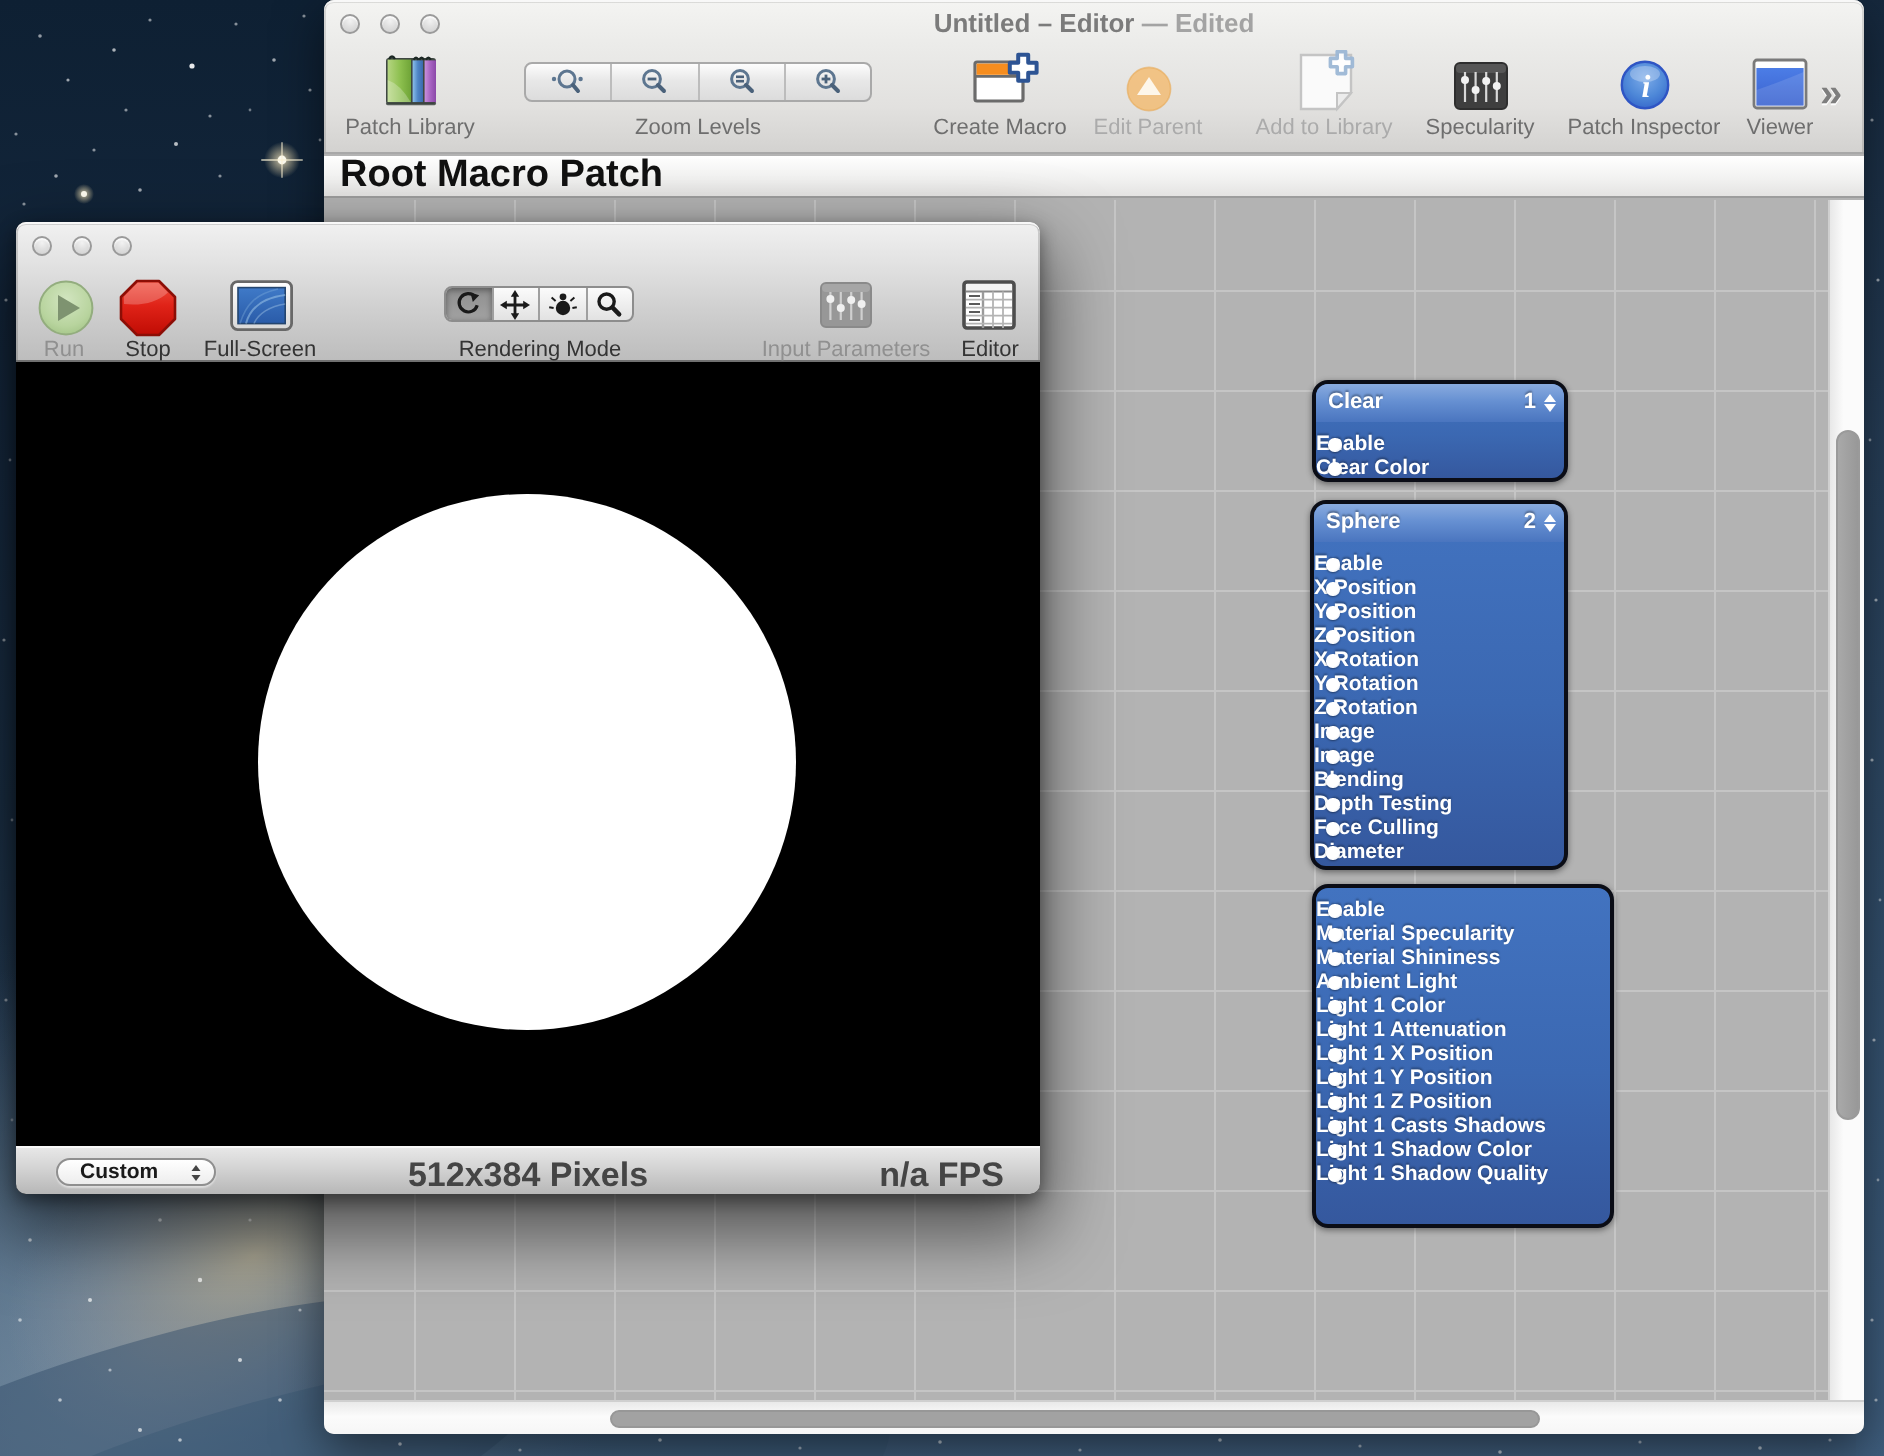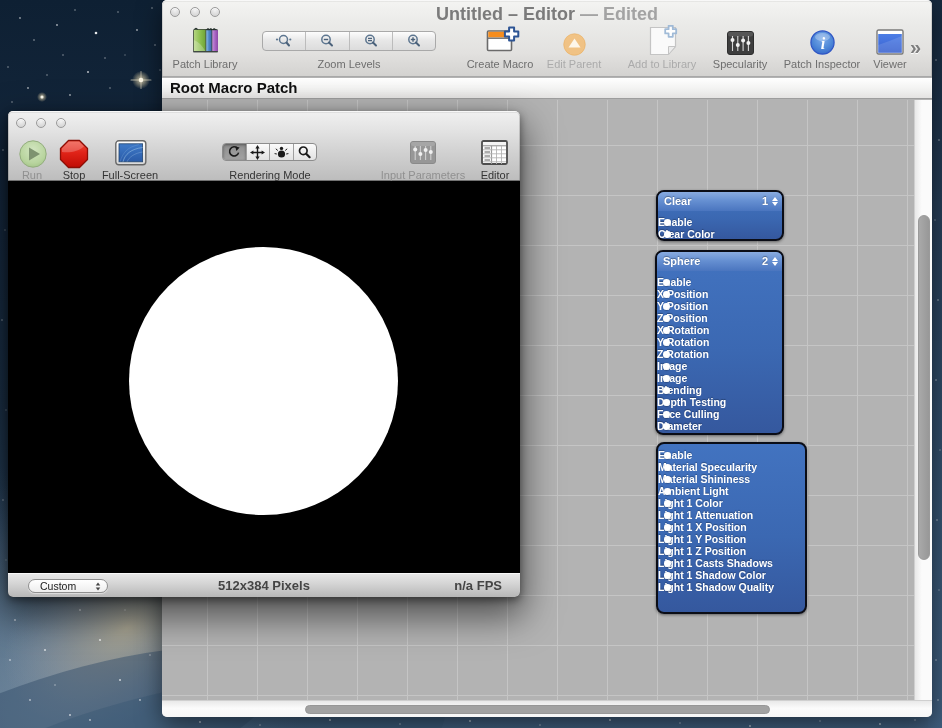--- a/index.html
+++ b/index.html
@@ -7,37 +7,37 @@
 body{position:relative;font-family:"Liberation Sans",sans-serif;background:#0e1e30}
 .desktop{position:absolute;left:0;top:0;width:942px;height:728px}
 
 .editor{position:absolute;left:162px;top:0;width:770px;height:717px;border-radius:5px;
  background:#b3b3b3;box-shadow:0 8px 24px rgba(0,0,0,.5);}
 .editor .chrome{position:absolute;left:0;top:0;width:770px;height:77px;
  border-radius:5px 5px 0 0;
  background:linear-gradient(180deg,#f4f4f2 0%,#ebebe9 30%,#e2e1df 70%,#d3d2d0 100%);
  border-bottom:1px solid #a8a8a8;
  box-shadow:inset 0 1px 0 rgba(255,255,255,.8), inset 1px 0 0 rgba(0,0,0,.12), inset -1px 0 0 rgba(0,0,0,.12), inset 0 1.5px 0 rgba(0,0,0,.10);}
-.etitle{position:absolute;top:4px;left:0;width:770px;text-align:center;font-size:18px;font-weight:bold;color:#7b7b7b}
+.etitle{position:absolute;top:4px;left:0;width:770px;text-align:center;font-size:13px;font-weight:bold;color:#7b7b7b}
 .etitle .dim{color:#a3a3a3}
 .dot{position:absolute;top:6.5px;width:10px;height:10px;border-radius:50%;
  background:radial-gradient(circle at 50% 30%,#f2f2f2 0%,#e0e0e0 45%,#cfcfcf 100%);
  border:1px solid #9a9a9a;box-shadow:inset 0 1px 1px rgba(255,255,255,.9)}
 .tlabel{position:absolute;top:58px;height:13px;font-size:11px;white-space:nowrap;transform:translateX(-50%);color:#6e6e6e}
 .tlabel.dis{color:#ababab}
 
 .zoomseg{position:absolute;left:100px;top:31px;width:174px;height:20px;border:1px solid #a9a9a9;border-radius:4px;
  background:linear-gradient(180deg,#fdfdfd,#e8e8e8 45%,#dcdcdc);display:flex}
 .zoomseg .seg{flex:1;border-right:1px solid #bcbcbc;display:flex;align-items:center;justify-content:center}
 .zoomseg .seg:last-child{border-right:none}
 
 .rootbar{position:absolute;left:0;top:78px;width:770px;height:21px;
  background:linear-gradient(180deg,#ffffff,#f2f2f1 55%,#e4e3e2);
  border-bottom:1px solid #9d9d9d;
- font-size:15px;font-weight:bold;color:#111;line-height:20px;padding-left:8px}
+ font-size:19px;font-weight:bold;color:#111;line-height:20px;padding-left:8px}
 
 .canvas{position:absolute;left:0;top:100px;width:752px;height:600px;background:#b3b3b3;
  background-image:linear-gradient(to right,#c5c5c5 1px,transparent 1px),linear-gradient(to bottom,#c5c5c5 1px,transparent 1px);
  background-size:50px 50px;background-position:45px 45px;overflow:hidden}
 
 .vscroll{position:absolute;right:0;top:100px;width:18px;height:600px;
  background:linear-gradient(90deg,#e8e8e8,#fbfbfb 40%,#fbfbfb);border-left:1px solid #cfcfcf}
 .vthumb{position:absolute;left:2.5px;top:115px;width:12px;height:345px;border-radius:6px;
  background:linear-gradient(90deg,#a9a9a9,#989898);border:1px solid #9a9a9a}
 .hscroll{position:absolute;left:0;top:700px;width:770px;height:17px;border-radius:0 0 5px 5px;
@@ -67,26 +67,26 @@
  box-shadow:inset 0 1px 0 rgba(255,255,255,.85), inset 1px 0 0 rgba(0,0,0,.15), inset -1px 0 0 rgba(0,0,0,.15), inset 0 1.5px 0 rgba(0,0,0,.14)}
 .vtitle{position:absolute;top:4px;left:0;width:512px;text-align:center;font-size:13px;font-weight:bold;color:#3c3c3c}
 .vlabel{position:absolute;top:58px;height:13px;font-size:11px;white-space:nowrap;transform:translateX(-50%);color:#343434}
 .vlabel.dis{color:#909090}
 .vcontent{position:absolute;left:0;top:71px;width:512px;height:391px;background:#000;overflow:hidden}
 .sphere{position:absolute;left:121px;top:65px;width:269px;height:268px;border-radius:50%;background:#fff}
 .statusbar{position:absolute;left:0;top:462px;width:512px;height:24px;border-radius:0 0 5px 5px;
  background:linear-gradient(180deg,#e9e9e9 0%,#d4d4d4 45%,#b7b7b7 100%);
  box-shadow:inset 0 1px 0 rgba(255,255,255,.7)}
 .custpop{position:absolute;left:20px;top:5.5px;width:80px;height:14px;border:1px solid #8f8f8f;border-radius:7px;
- background:linear-gradient(180deg,#ffffff,#ededed);font-size:10.5px;font-weight:normal;color:#1a1a1a;
+ background:linear-gradient(180deg,#ffffff,#ededed);font-size:10.5px;font-weight:bold;color:#1a1a1a;
  line-height:12.5px;padding-left:11px;box-shadow:0 1px 1px rgba(255,255,255,.5)}
 .pparr{position:absolute;left:66px;top:2px;display:flex;flex-direction:column;align-items:center}
 .pparr .ua{border-bottom-color:#444;transform:scale(.75)}
 .pparr .da{border-top-color:#444;transform:scale(.75)}
-.sbtext{position:absolute;top:5px;font-size:13px;font-weight:bold;color:#454545}
+.sbtext{position:absolute;top:5px;font-size:17px;font-weight:bold;color:#454545}
 
 .rendseg{position:absolute;left:214px;top:32px;width:95px;height:18px;border:1px solid #8d8d8d;border-radius:4px;
  background:linear-gradient(180deg,#fbfbfb,#e2e2e2);display:flex;overflow:hidden}
 .rendseg .seg{flex:1;border-right:1px solid #9f9f9f;display:flex;align-items:center;justify-content:center}
 .rendseg .seg:last-child{border-right:none}
 .rendseg .sel{background:linear-gradient(180deg,#8f8f8f,#a2a2a2);box-shadow:inset 0 1px 3px rgba(0,0,0,.4)}
 .icon{position:absolute}
 
 .ua{width:0;height:0;border-left:3.5px solid transparent;border-right:3.5px solid transparent;border-bottom:4px solid #fff}
 .da{width:0;height:0;border-left:3.5px solid transparent;border-right:3.5px solid transparent;border-top:4px solid #fff;margin-top:1px}

